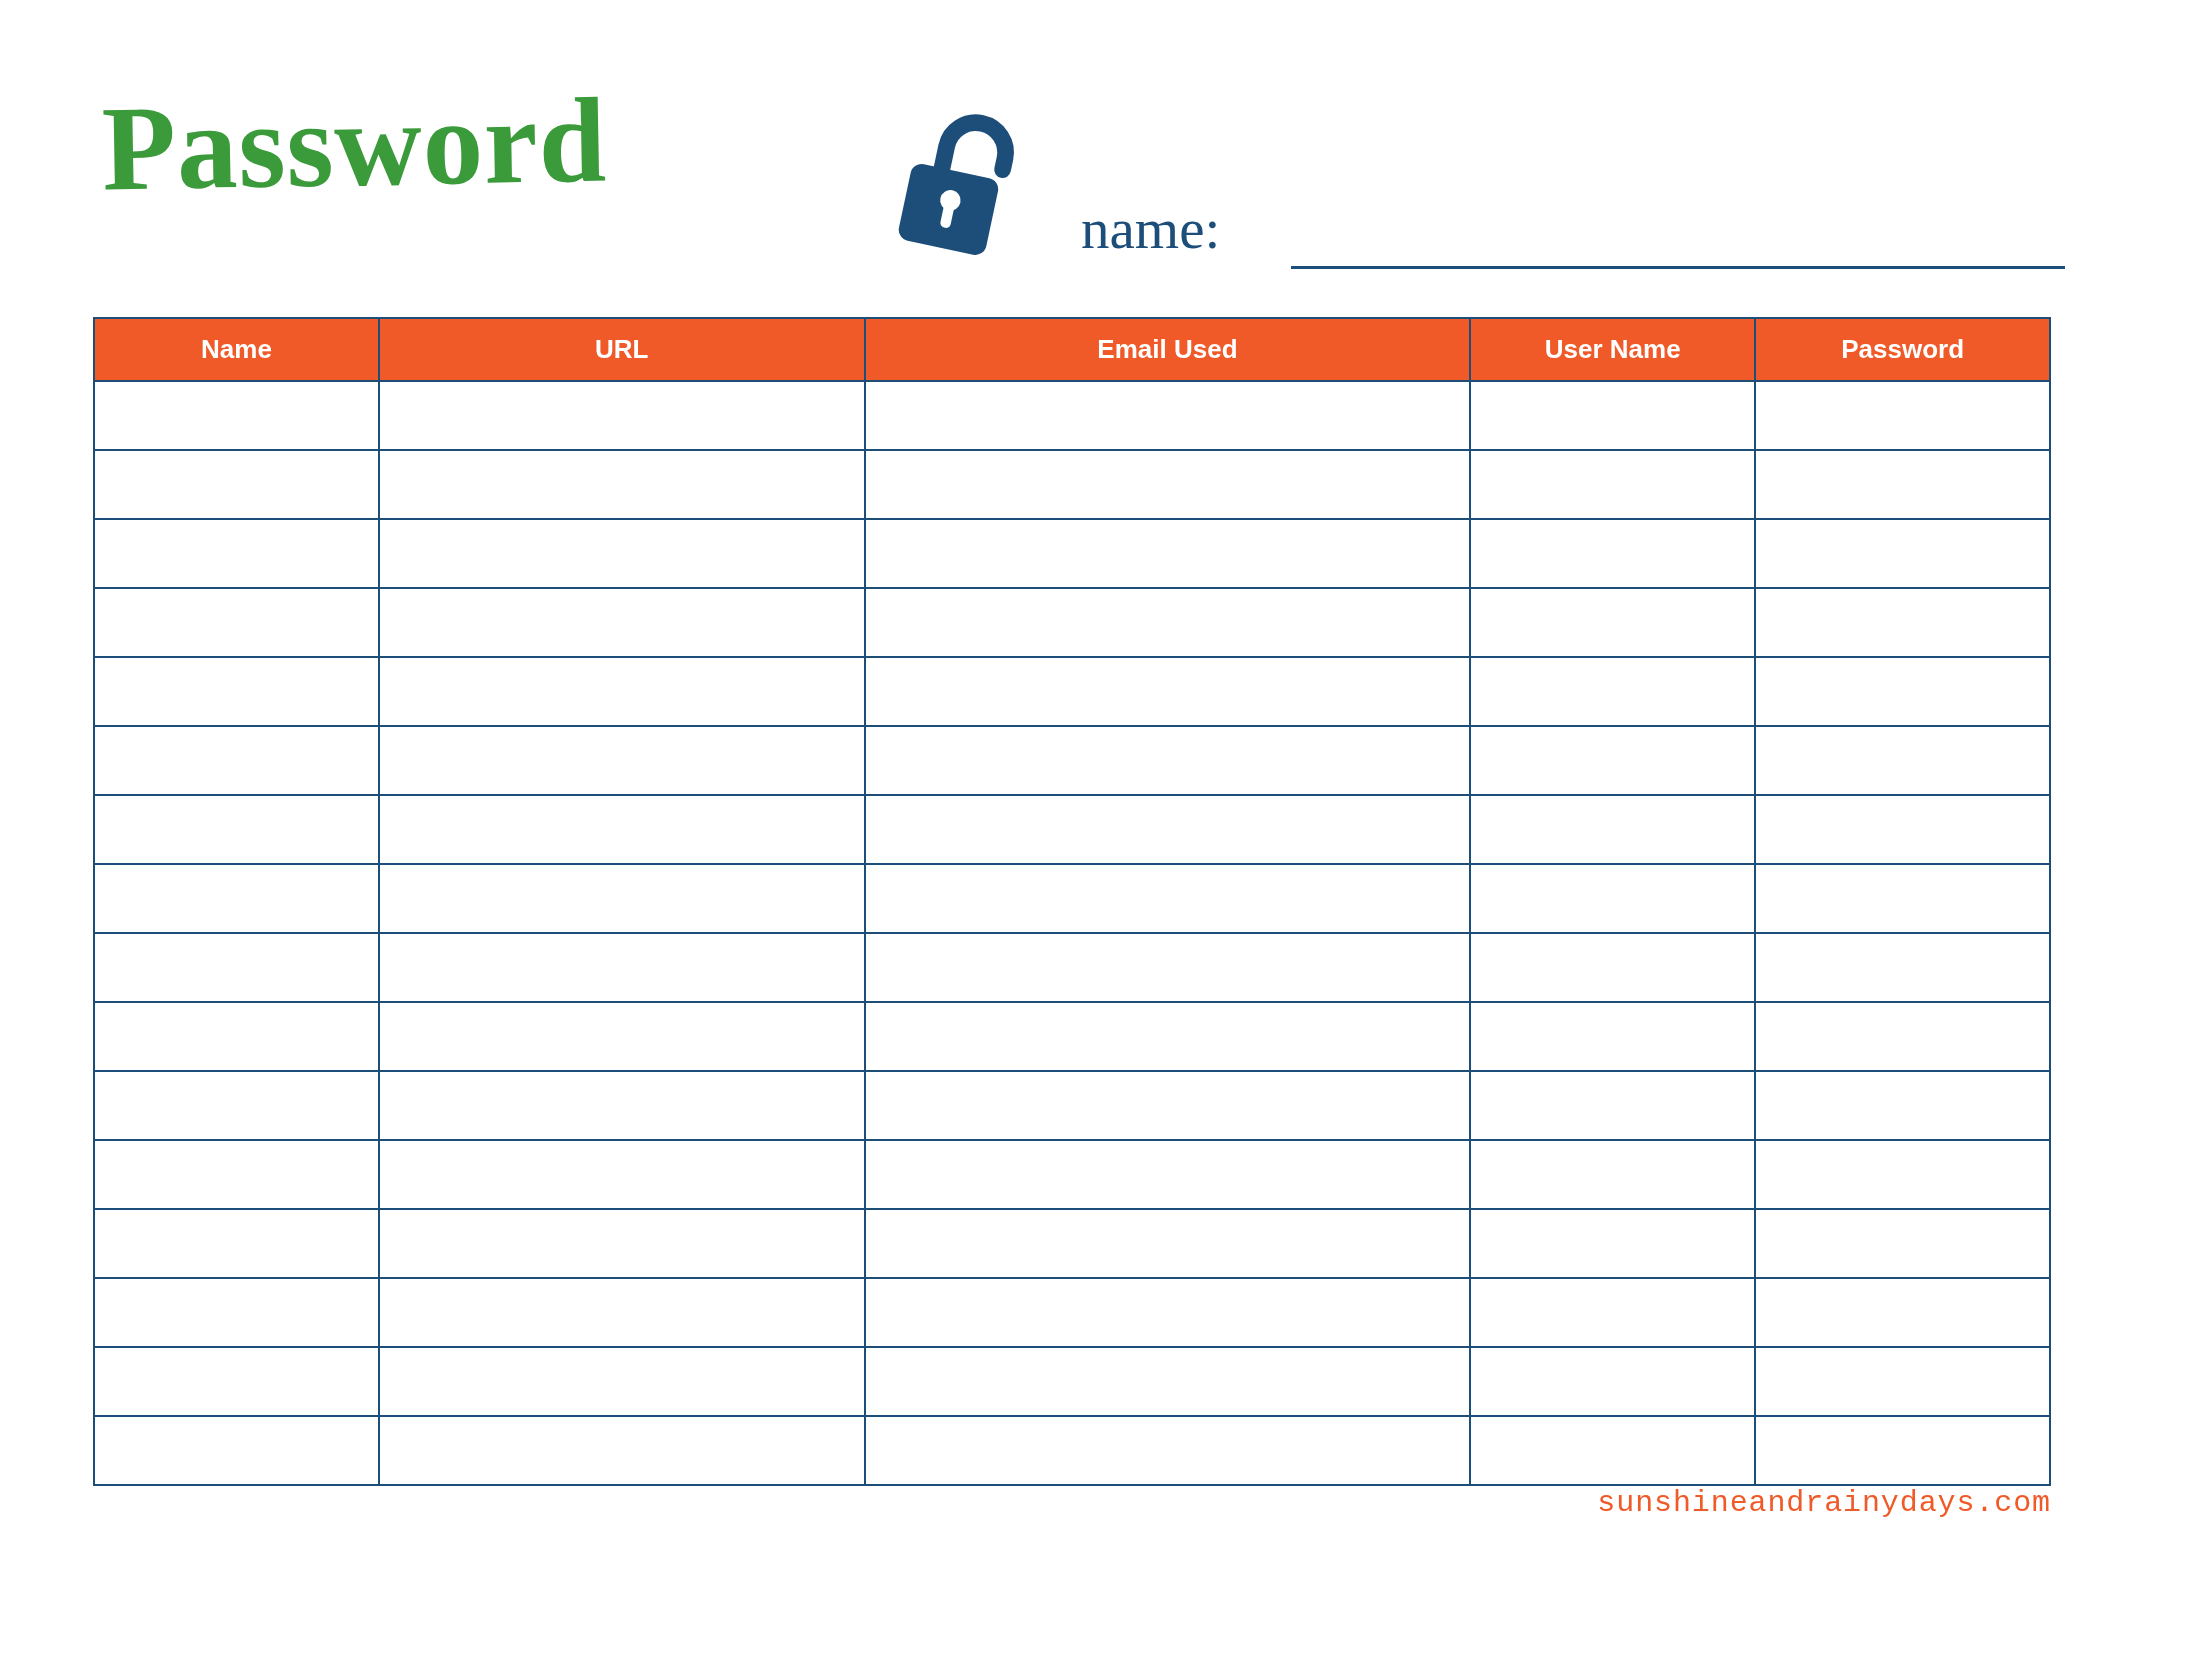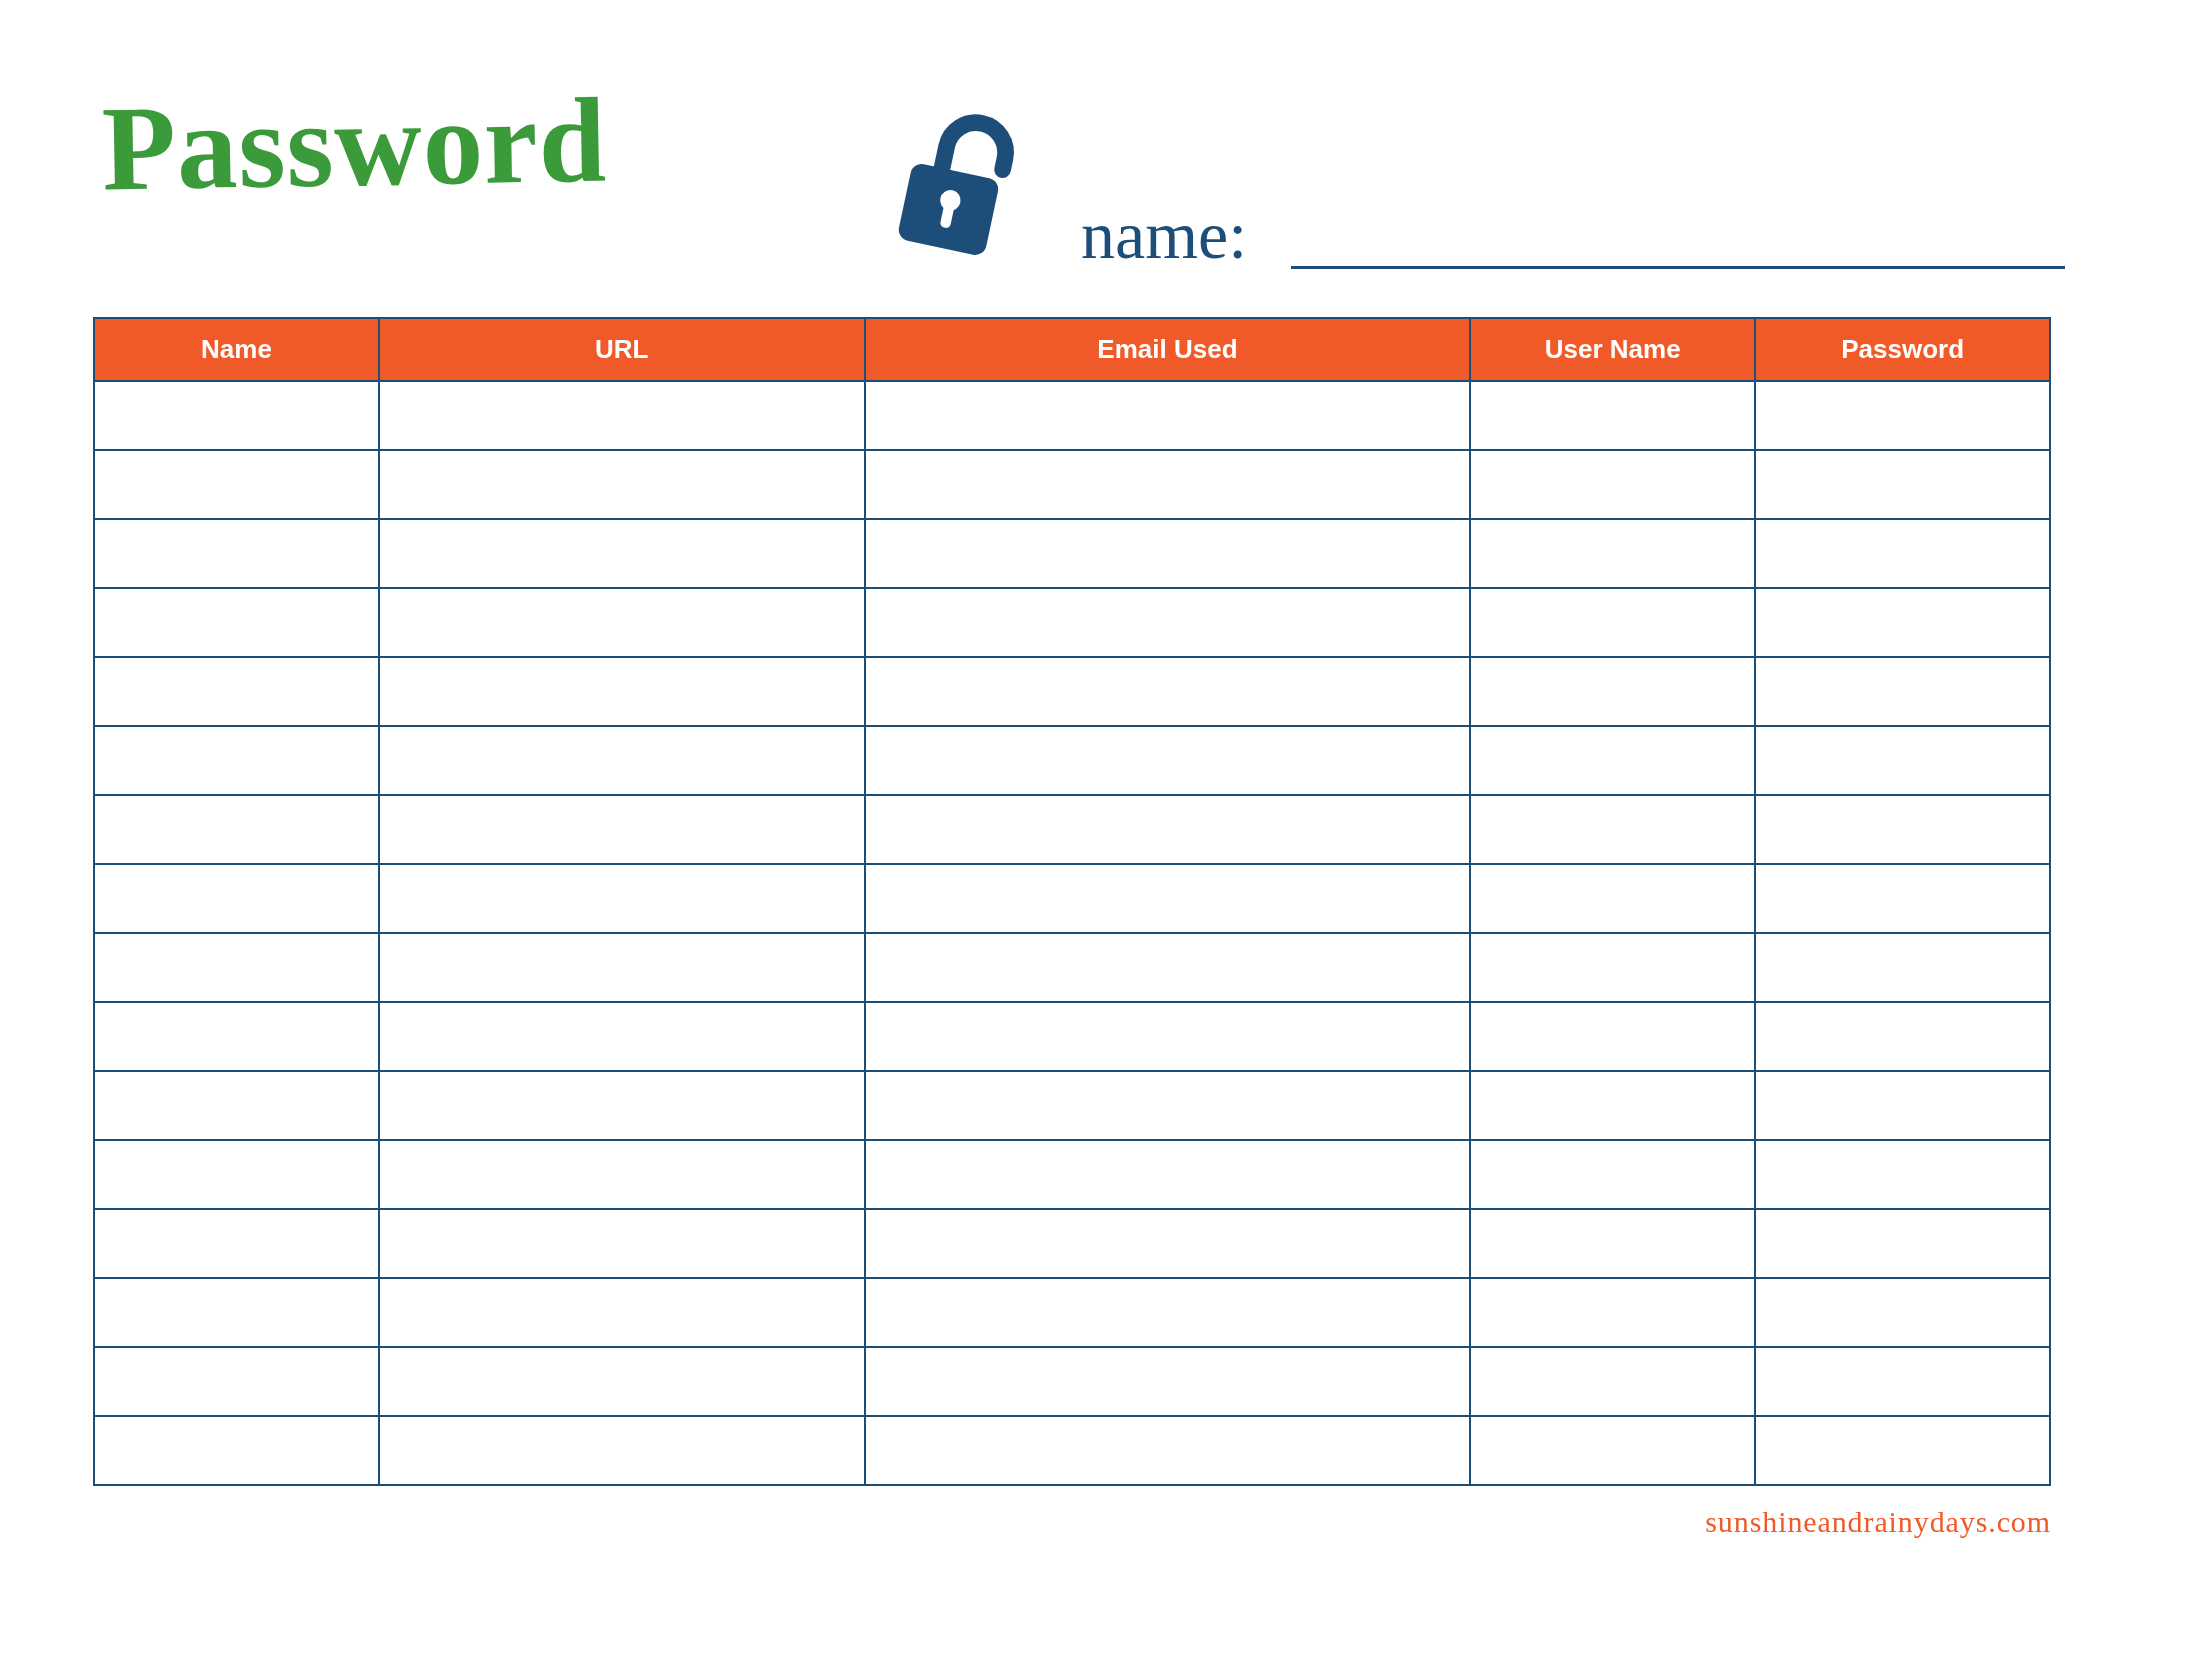--- a/index.html
+++ b/index.html
@@ -55,21 +55,21 @@
     left: 774px;
     top: 23px;
     width: 186px;
     height: 186px;
   }
   .name-label {
     position: absolute;
     left: 988px;
     top: 121px;
     font-family: Georgia, "Times New Roman", serif;
-    font-size: 68px;
+    font-size: 57px;
     color: #1d4e7a;
     font-weight: 400;
   }
   .name-line {
     position: absolute;
     left: 1198px;
     top: 191px;
     width: 774px;
     height: 0;
     border-bottom: 3.7px solid #1d4e7a;
@@ -95,24 +95,24 @@
     background: #ffffff;
   }
   .col-name     { width: 289px; }
   .col-url      { width: 494px; }
   .col-email    { width: 616px; }
   .col-user     { width: 289px; }
   .col-password { width: 298px; }
   .footer {
     width: 1958px;
     text-align: right;
-    font-family: Liberation Serif, serif;
+    font-family: Liberation Mono, monospace;
     font-size: 30px;
     color: #f05a28;
-    margin-top: 19px;
+    margin-top: 0;
     letter-spacing: 0.9px;
   }
 </style>
 </head>
 <body>
 
 <div class="page" style="transform: scale(1);">
   <div class="sheet">
 
     <div class="header">

